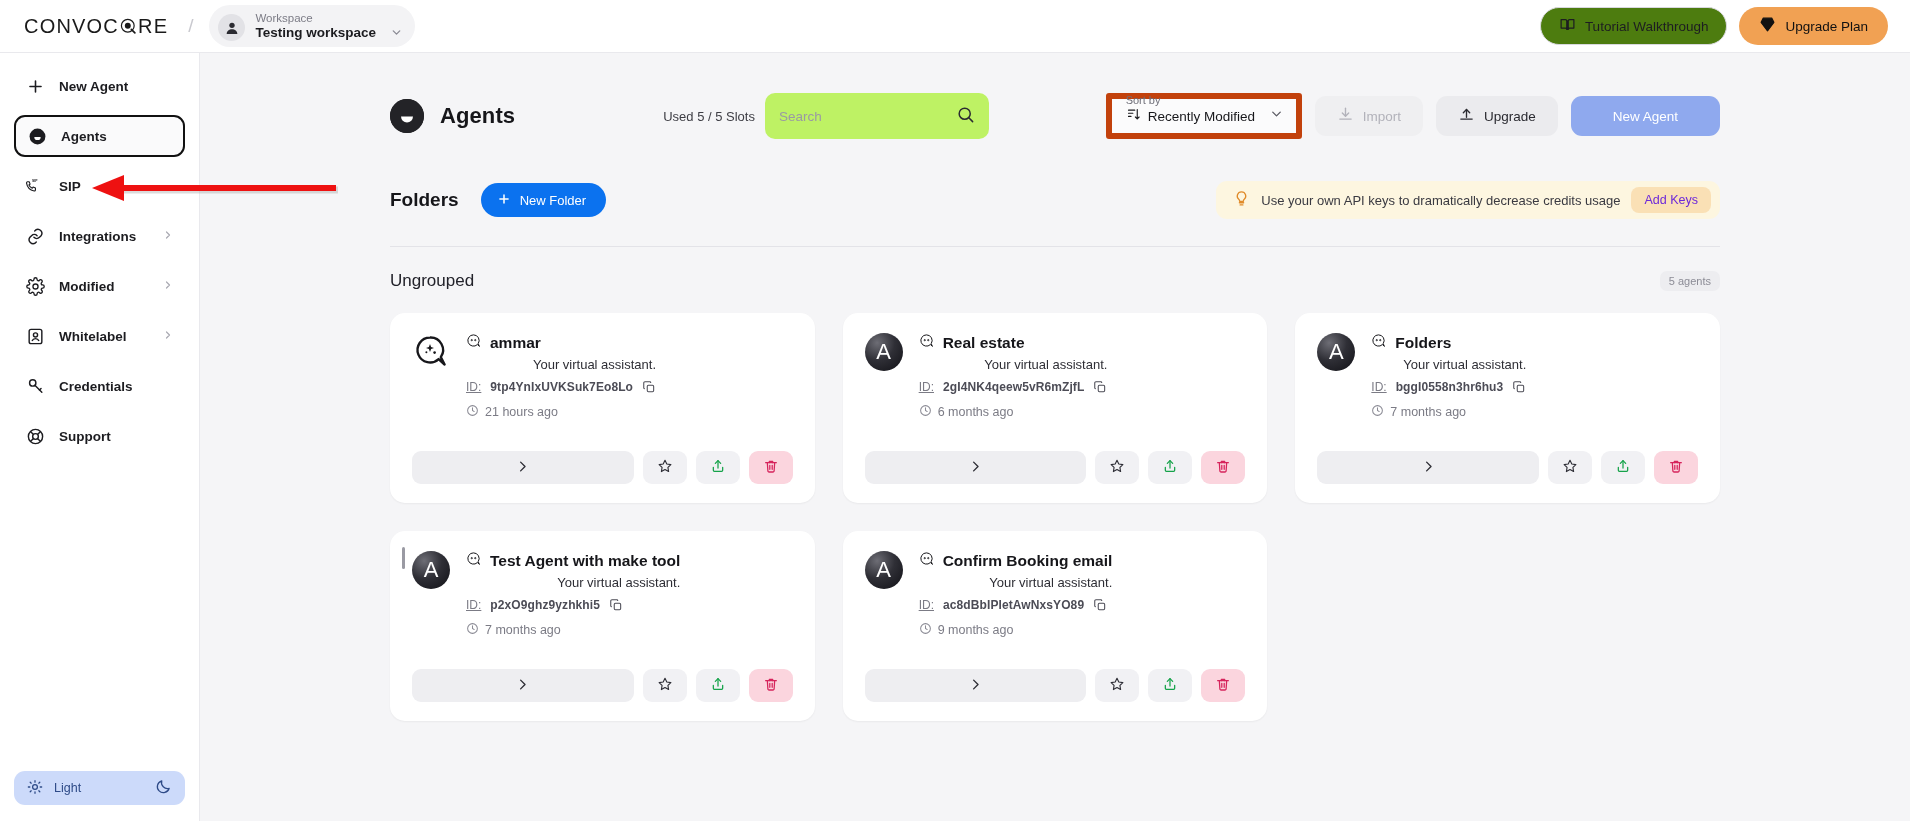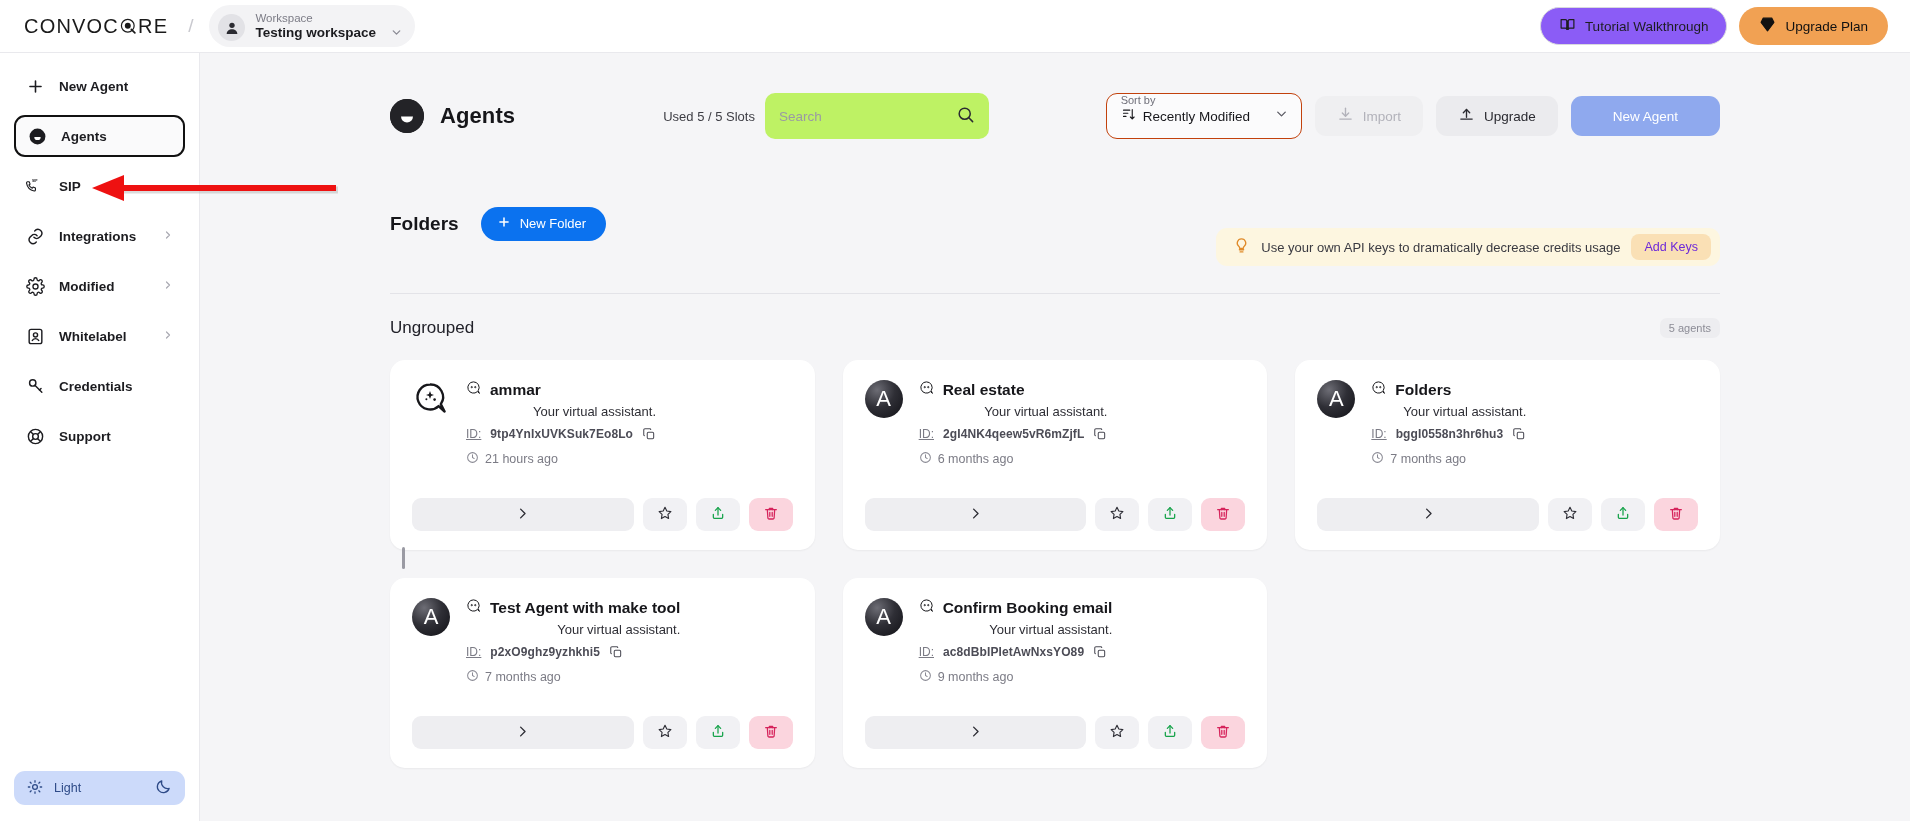--- a/index.html
+++ b/index.html
@@ -35,21 +35,21 @@
     width: 27px; height: 27px; border-radius: 50%;
     background: #e2e2e6; display: flex; align-items: center; justify-content: center;
   }
   .ws-text { display: flex; flex-direction: column; line-height: 1.18; }
   .ws-label { font-size: 11.5px; color: #7c7c86; }
   .ws-name { font-size: 13.5px; font-weight: 700; color: #1b1b1f; }
   .ws-caret { color: #8a8a94; font-size: 11px; margin-left: 4px; }
   .topbar-spacer { flex: 1; }
   .btn-tutorial {
     display: flex; align-items: center; gap: 9px;
-    border: 1px solid #d8d8de; background: #8b5cf6; color: #1d1d21;
+    border: 1px solid #d8d8de; background: #4d7c0f; color: #1d1d21;
     border-radius: 22px; height: 38px; padding: 0 18px;
     font-size: 13.5px; cursor: pointer;
   }
   .btn-upgrade {
     display: flex; align-items: center; gap: 9px;
     background: #f0a košul; background: #f0a košul;
     border: none; color: #111;
     border-radius: 22px; height: 38px; padding: 0 20px;
     font-size: 13.5px; cursor: pointer; margin-left: 12px;
   }
@@ -109,21 +109,21 @@
   }
   .search-box input {
     border: none; outline: none; background: transparent;
     font-size: 13.5px; color: #2b2b31; width: 100%;
     font-family: "Liberation Sans", sans-serif;
   }
   .search-box input::placeholder { color: #9a9aa3; }
 
   .head-right { margin-left: auto; display: flex; align-items: center; gap: 13px; }
   .sortby {
-    background: #fbfbfc; border: 1px solid #c2410c; border-radius: 11px;
+    background: #fbfbfc; border: 6px solid #c2410c; border-radius: 3px;
     height: 46px; width: 196px; padding: 5px 12px 16px 14px;
     display: flex; flex-direction: column; justify-content: center;
     position: relative; cursor: pointer;
   }
   .sortby-label { font-size: 11px; color: #6f6f79; line-height: 1.2; }
   .sortby-value { font-size: 13.5px; color: #17171b; display: flex; align-items: center; gap: 7px; line-height: 1.3; }
   .sortby-caret { position: absolute; right: 12px; top: 50%; transform: translateY(-50%); color: #5d5d66; }
   .btn-gray {
     display: flex; align-items: center; justify-content: center; gap: 9px;
     background: #ebebee; border: none; border-radius: 11px;
@@ -139,21 +139,21 @@
   .folders-row { display: flex; align-items: center; margin-top: 42px; }
   .folders-title { font-size: 19px; font-weight: 700; color: #16161a; }
   .btn-newfolder {
     margin-left: 22px; background: #0b72ef; color: #fff; border: none;
     border-radius: 21px; height: 34px; padding: 0 20px 0 16px;
     display: flex; align-items: center; gap: 9px; font-size: 13px; cursor: pointer;
   }
   .banner {
     margin-left: auto; background: #fdf6e0; border-radius: 11px;
     height: 38px; display: flex; align-items: center; gap: 11px;
-    padding: 0 9px 0 17px; max-width: 510px; margin-top: 47px;
+    padding: 0 9px 0 17px; max-width: 510px;
   }
   .banner-text { font-size: 13px; color: #3a3a41; white-space: nowrap; }
   .banner-btn {
     background: #fae0b5; color: #6d28d9; border: none; border-radius: 8px;
     height: 26px; padding: 0 13px; font-size: 12.5px; cursor: pointer;
   }
   .divider { border: 0; border-top: 1px solid #e3e3e8; margin-top: 27px; }
 
   
   .group-head { display: flex; align-items: center; margin-top: 24px; }

